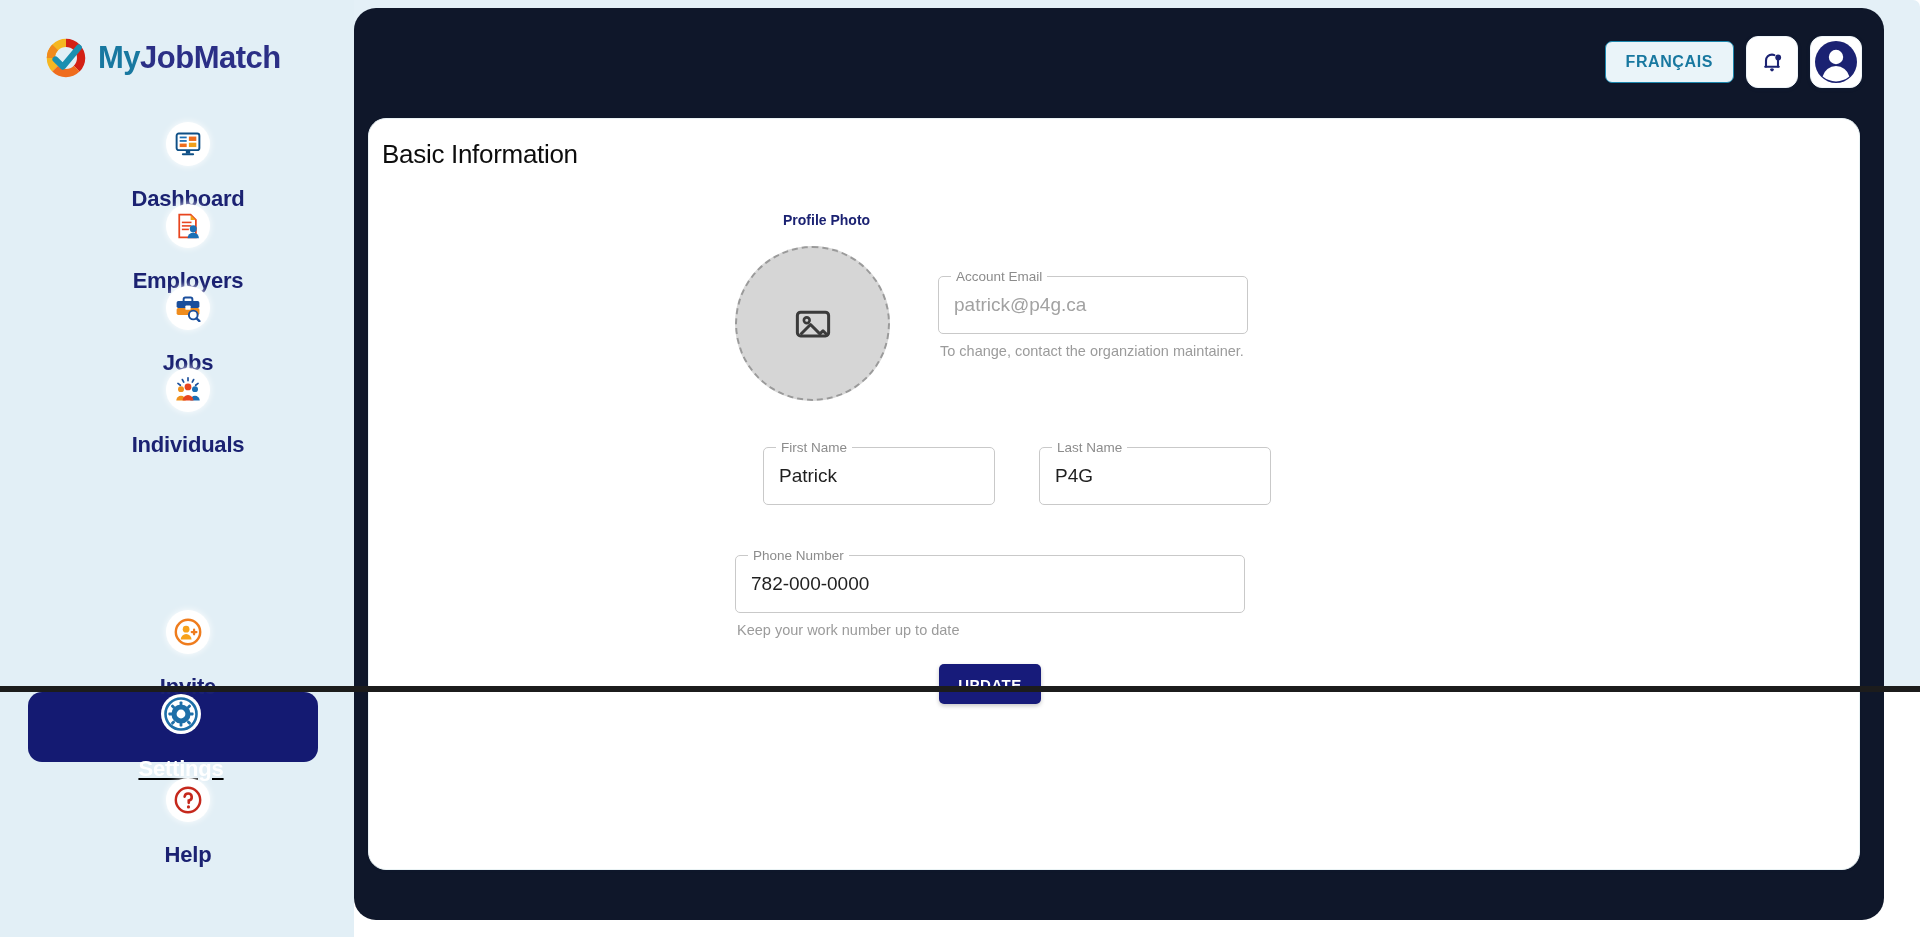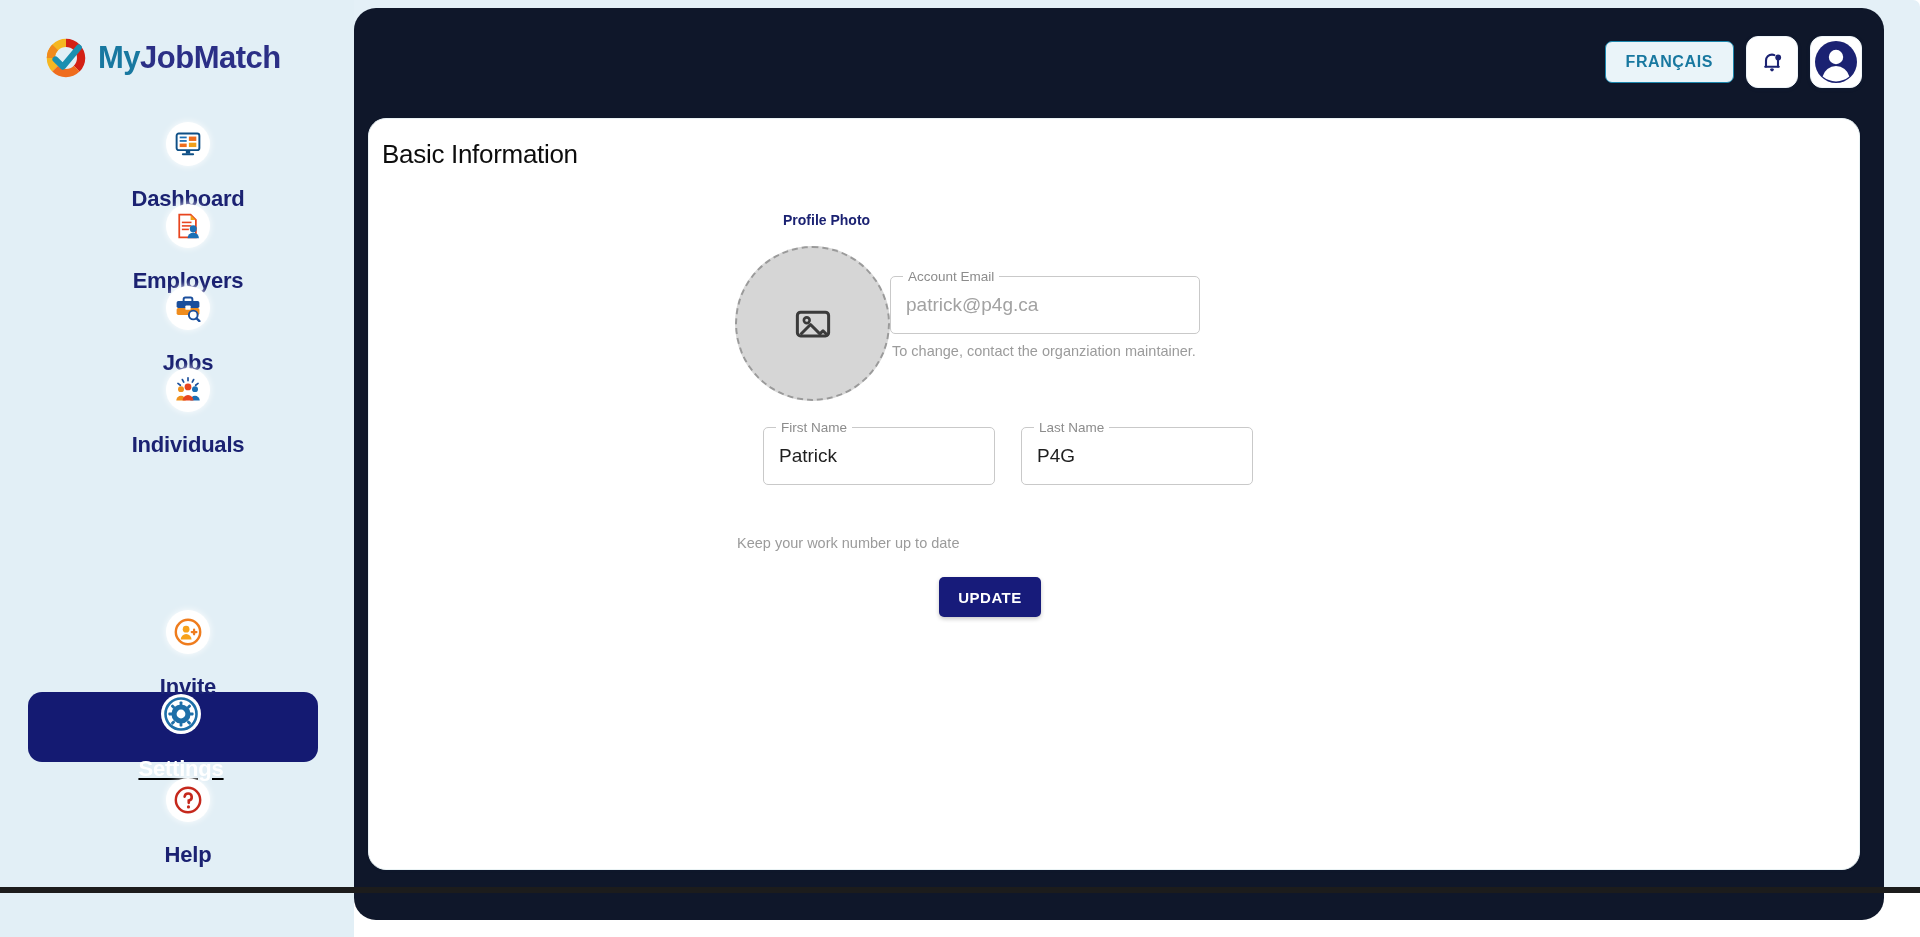--- a/index.html
+++ b/index.html
@@ -8,21 +8,21 @@
     width: 1920px;
     height: 937px;
     overflow: hidden;
     font-family: "Liberation Sans", sans-serif;
     background: #ffffff;
   }
 
   .app {
     position: relative;
     width: 1920px;
-    height: 893px;
+    height: 692px;
     display: flex;
     background: #e4f0f7;
     border-radius: 7px;
   }
 
   
   .sidebar {
     width: 354px;
     height: 937px;
     background: #e2eff6;
@@ -187,21 +187,21 @@
   .photo-circle {
     width: 155px; height: 155px;
     border-radius: 50%;
     background: #d6d6d6;
     border: 2px dashed #9a9a9a;
     display: flex; align-items: center; justify-content: center;
     flex: 0 0 155px;
     cursor: pointer;
   }
 
-  .email-block { margin-top: 30px; width: 310px; }
+  .email-block { margin-left: 48px; margin-top: 30px; width: 310px; }
 
   
   .tf { position: relative; }
   .tf-box {
     position: relative;
     border: 1px solid #c9c9c9;
     border-radius: 5px;
     height: 58px;
     display: flex;
     align-items: center;
@@ -231,22 +231,22 @@
   .tf-input.muted { color: #a2a2a2; }
   .tf-help {
     margin-top: 9px;
     font-size: 14.5px;
     color: #9b9b9b;
     padding-left: 2px;
   }
 
   .names-row {
     display: flex;
-    gap: 26px;
-    margin-top: 26px;
+    gap: 44px;
+    margin-top: 46px;
     padding-left: 28px;
   }
   .names-row .tf { width: 232px; }
 
   .phone-row { margin-top: 50px; width: 510px; }
 
   .update-row {
     margin-top: 26px;
     width: 510px;
     display: flex;
@@ -477,20 +477,26 @@
             </div>
             <div class="tf">
               <div class="tf-box">
                 <span class="tf-legend">Last Name</span>
                 <input class="tf-input" type="text" value="P4G" style="">
               </div>
             </div>
           </div>
 
           <div class="phone-row">
+            <div class="tf">
+              <div class="tf-box">
+                <span class="tf-legend">Phone Number</span>
+                <input class="tf-input" type="text" value="782-000-0000" style="">
+              </div>
+            </div>
             <div class="tf-help">Keep your work number up to date</div>
           </div>
 
           <div class="update-row">
             <button class="update-btn">UPDATE</button>
           </div>
 
         </div>
       </div>
     </div>

